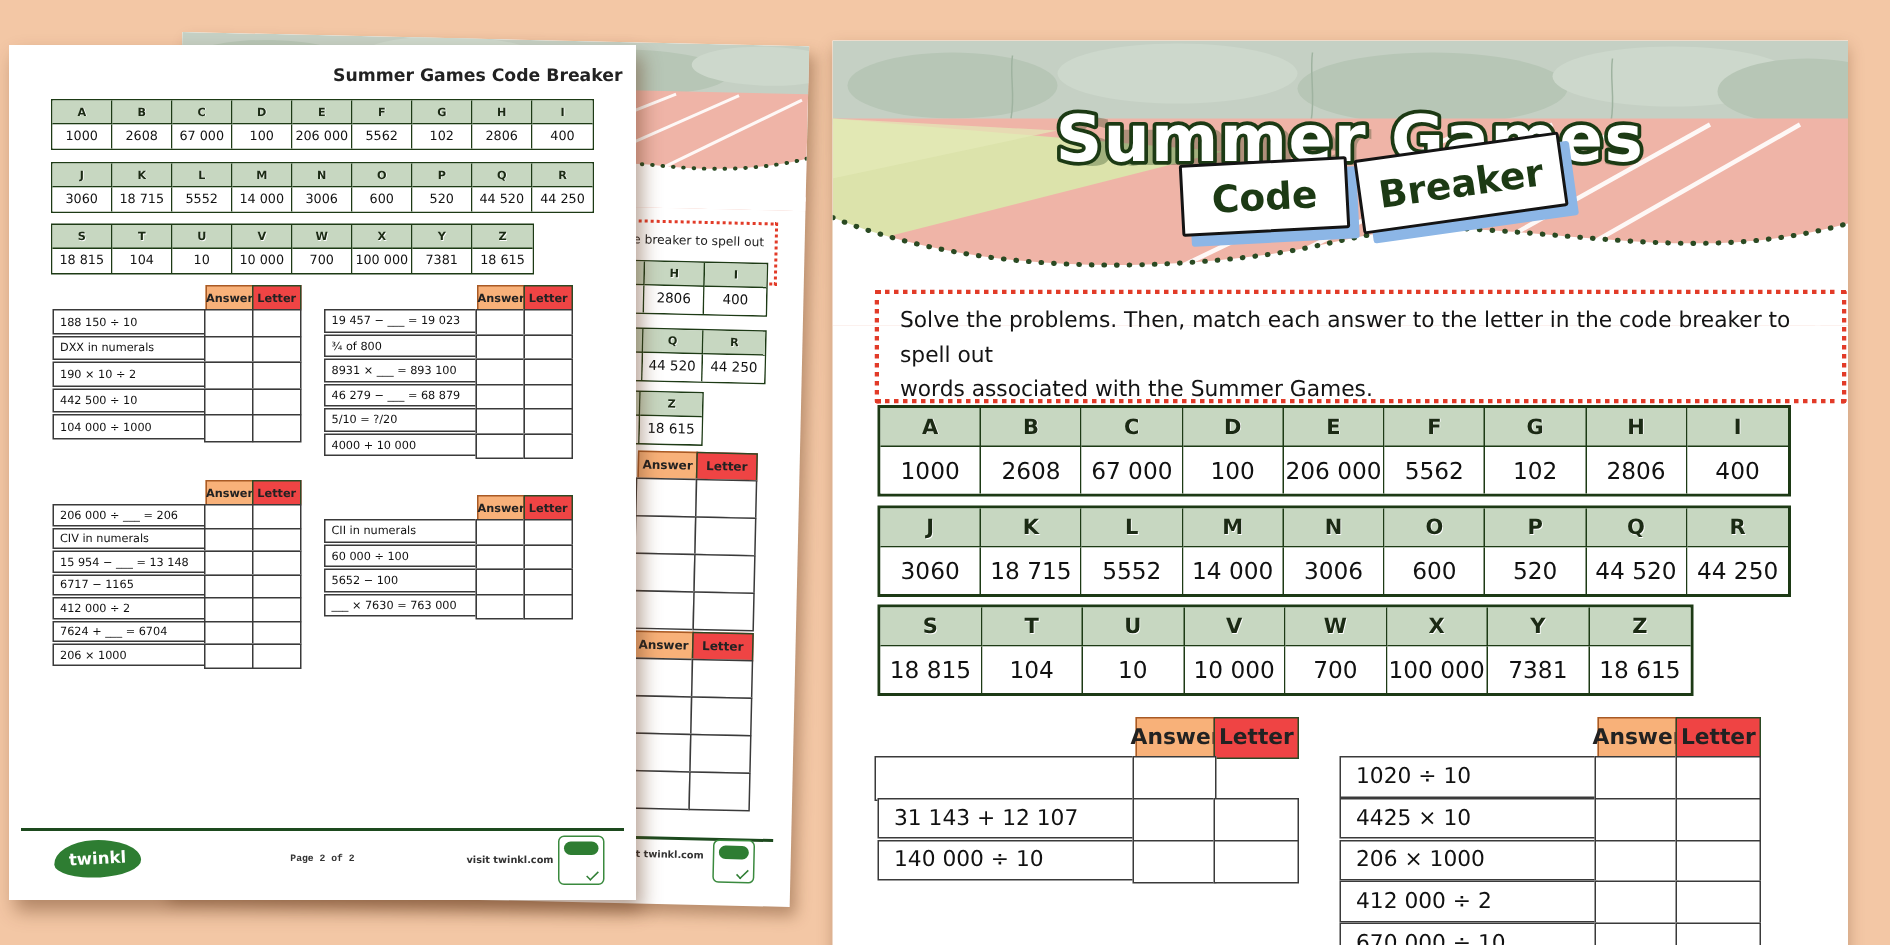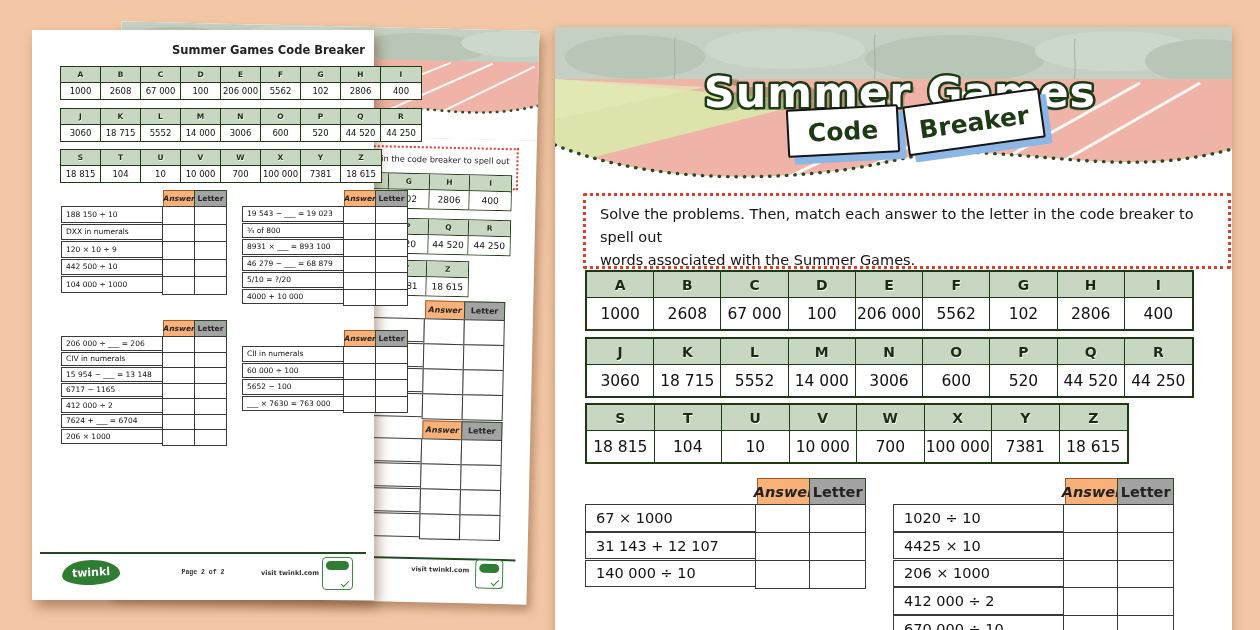--- a/index.html
+++ b/index.html
@@ -23,22 +23,22 @@
   .mini-ct .ct-v{height:16px;font-size:8.5px;border-right-width:1px;}
   .bmini-ct{border-width:1.5px;}
   .bmini-ct .ct-h{height:15px;font-size:7.5px;border-right-width:1px;border-bottom-width:1px;}
   .bmini-ct .ct-v{height:18px;font-size:9px;border-right-width:1px;}
   
   .prob{position:absolute;}
   .prob-head{display:grid;grid-template-columns:var(--exprw) var(--answ) var(--letw);}
   .ph-spacer{border:0;}
   .ph-a,.ph-l{height:var(--headh);display:flex;align-items:center;justify-content:center;
               font-weight:600;color:#222;}
-  .ph-a{background:#f8b179;border:var(--bw) solid #a85a25;font-style:italic;}
-  .ph-l{background:#a3a3a3;border:var(--bw) solid #2c4a24;margin-left:calc(0px - var(--bw));}
+  .ph-a{background:#f8b179;border:var(--bw) solid #a85a25;}
+  .ph-l{background:#ef4444;border:var(--bw) solid #2c4a24;margin-left:calc(0px - var(--bw));}
   .prob-grid{margin-top:calc(0px - var(--bw));}
   .pg-row{display:grid;grid-template-columns:var(--exprw) var(--answ) var(--letw);}
   .pg-row > div{height:var(--rowh);border:var(--bw) solid #3a3a3a;background:#fff;}
   .pg-ans,.pg-let{margin-left:calc(0px - var(--bw));}
   .pg-row + .pg-row{margin-top:calc(0px - var(--bw));}
   .pg-expr{display:flex;align-items:center;padding-left:var(--padl);box-sizing:border-box;color:#111;}
   .big-prob{--exprw:172px;--answ:54px;--letw:55px;--rowh:27.5px;--headh:26px;--bw:1.8px;--padl:10px;font-size:14.5px;}
   .mini-prob{--exprw:102px;--answ:32px;--letw:32px;--headh:15px;--bw:1px;--padl:4px;font-size:7.5px;}
   .bp-prob{--exprw:86px;--answ:40px;--letw:40px;--rowh:24px;--headh:17px;--bw:1px;--padl:4px;font-size:8px;}
   
@@ -165,21 +165,21 @@
       </div>
     </div>
 
     <div class="footer-line" style="left:10px;right:12px;top:529px;"></div>
     <div class="foot-text" style="right:58px;top:537px;">visit twinkl.com</div>
     <div class="tw-stamp" style="right:24px;top:530px;width:26px;height:27px;">
       <div class="blob"></div>
     </div>
   </div>
 
-  <div class="page" id="front-page" style="left:32px;top:30px;width:342px;height:570px;z-index:2;box-shadow:4px 7px 12px rgba(96,52,22,0.45);">
+  <div class="page" id="front-page" style="left:6px;top:30px;width:418px;height:570px;z-index:2;box-shadow:4px 7px 12px rgba(96,52,22,0.45);">
     <div class="fp-title">Summer Games Code Breaker</div>
 
     <div class="code-table mini-ct" style="--cols:9;left:28px;top:36px;width:360px;">
       <div class="ct-head"><div class="ct-h">A</div><div class="ct-h">B</div><div class="ct-h">C</div><div class="ct-h">D</div><div class="ct-h">E</div><div class="ct-h">F</div><div class="ct-h">G</div><div class="ct-h">H</div><div class="ct-h">I</div></div>
       <div class="ct-vals"><div class="ct-v">1000</div><div class="ct-v">2608</div><div class="ct-v">67 000</div><div class="ct-v">100</div><div class="ct-v">206 000</div><div class="ct-v">5562</div><div class="ct-v">102</div><div class="ct-v">2806</div><div class="ct-v">400</div></div>
     </div>
     <div class="code-table mini-ct" style="--cols:9;left:28px;top:78px;width:360px;">
       <div class="ct-head"><div class="ct-h">J</div><div class="ct-h">K</div><div class="ct-h">L</div><div class="ct-h">M</div><div class="ct-h">N</div><div class="ct-h">O</div><div class="ct-h">P</div><div class="ct-h">Q</div><div class="ct-h">R</div></div>
       <div class="ct-vals"><div class="ct-v">3060</div><div class="ct-v">18 715</div><div class="ct-v">5552</div><div class="ct-v">14 000</div><div class="ct-v">3006</div><div class="ct-v">600</div><div class="ct-v">520</div><div class="ct-v">44 520</div><div class="ct-v">44 250</div></div>
     </div>
@@ -202,21 +202,21 @@
             <div class="pg-let"></div>
           </div>
 
           <div class="pg-row">
             <div class="pg-expr">DXX in numerals</div>
             <div class="pg-ans"></div>
             <div class="pg-let"></div>
           </div>
 
           <div class="pg-row">
-            <div class="pg-expr">120 × 10 ÷ 9</div>
+            <div class="pg-expr">190 × 10 ÷ 2</div>
             <div class="pg-ans"></div>
             <div class="pg-let"></div>
           </div>
 
           <div class="pg-row">
             <div class="pg-expr">442 500 ÷ 10</div>
             <div class="pg-ans"></div>
             <div class="pg-let"></div>
           </div>
 
@@ -230,21 +230,21 @@
 
     <div class="prob mini-prob" style="left:210px;top:160px;width:166px;--rowh:15.5px;">
       <div class="prob-head">
         <div class="ph-spacer"></div>
         <div class="ph-a">Answer</div>
         <div class="ph-l">Letter</div>
       </div>
       <div class="prob-grid">
 
           <div class="pg-row">
-            <div class="pg-expr">19 543 − ___ = 19 023</div>
+            <div class="pg-expr">19 457 − ___ = 19 023</div>
             <div class="pg-ans"></div>
             <div class="pg-let"></div>
           </div>
 
           <div class="pg-row">
             <div class="pg-expr">¾ of 800</div>
             <div class="pg-ans"></div>
             <div class="pg-let"></div>
           </div>
 
@@ -430,21 +430,20 @@
 
     <div class="prob big-prob" style="left:30px;top:451px;width:281px;">
       <div class="prob-head">
         <div class="ph-spacer"></div>
         <div class="ph-a">Answer</div>
         <div class="ph-l">Letter</div>
       </div>
       <div class="prob-grid">
 
           <div class="pg-row">
-            <div class="pg-expr">67 × 1000</div>
             <div class="pg-ans"></div>
             <div class="pg-let"></div>
           </div>
 
 
           <div class="pg-row">
             <div class="pg-expr">31 143 + 12 107</div>
             <div class="pg-ans"></div>
             <div class="pg-let"></div>
           </div>

